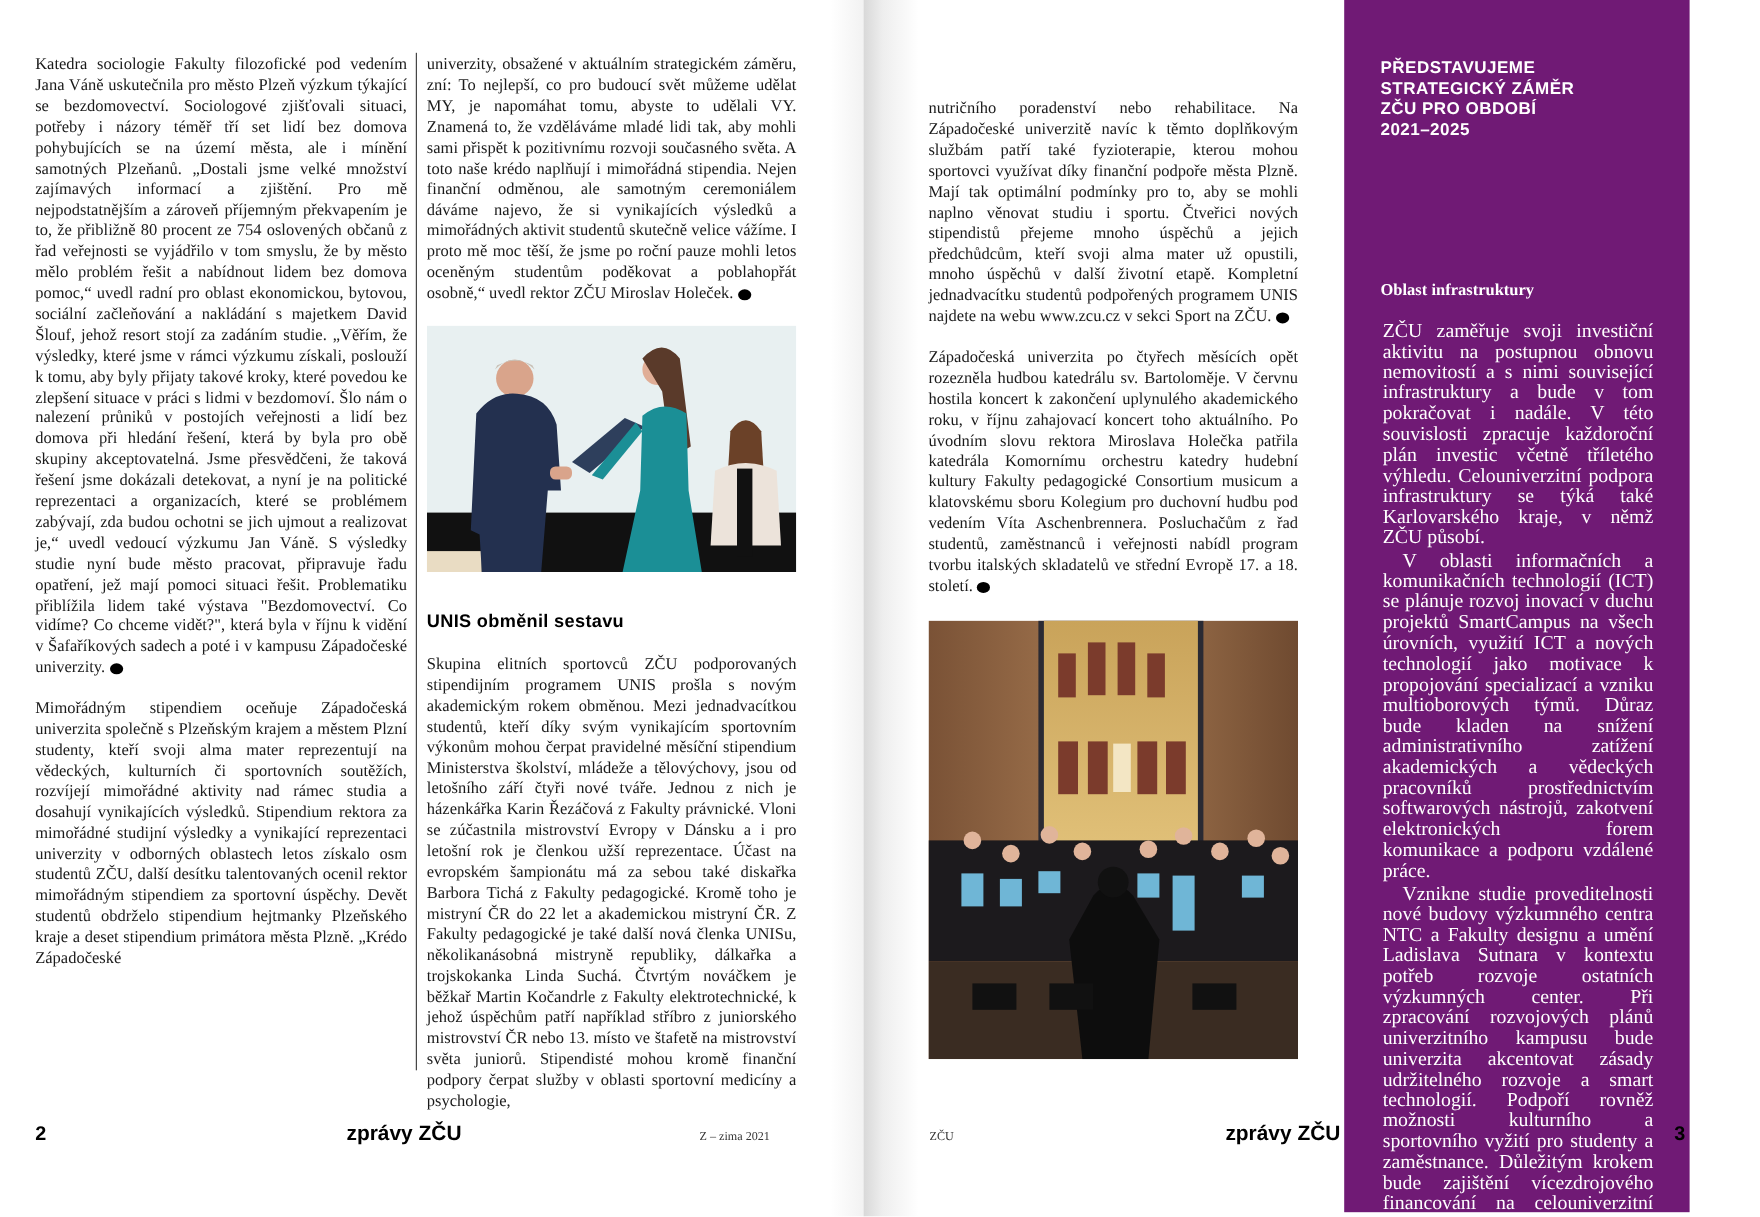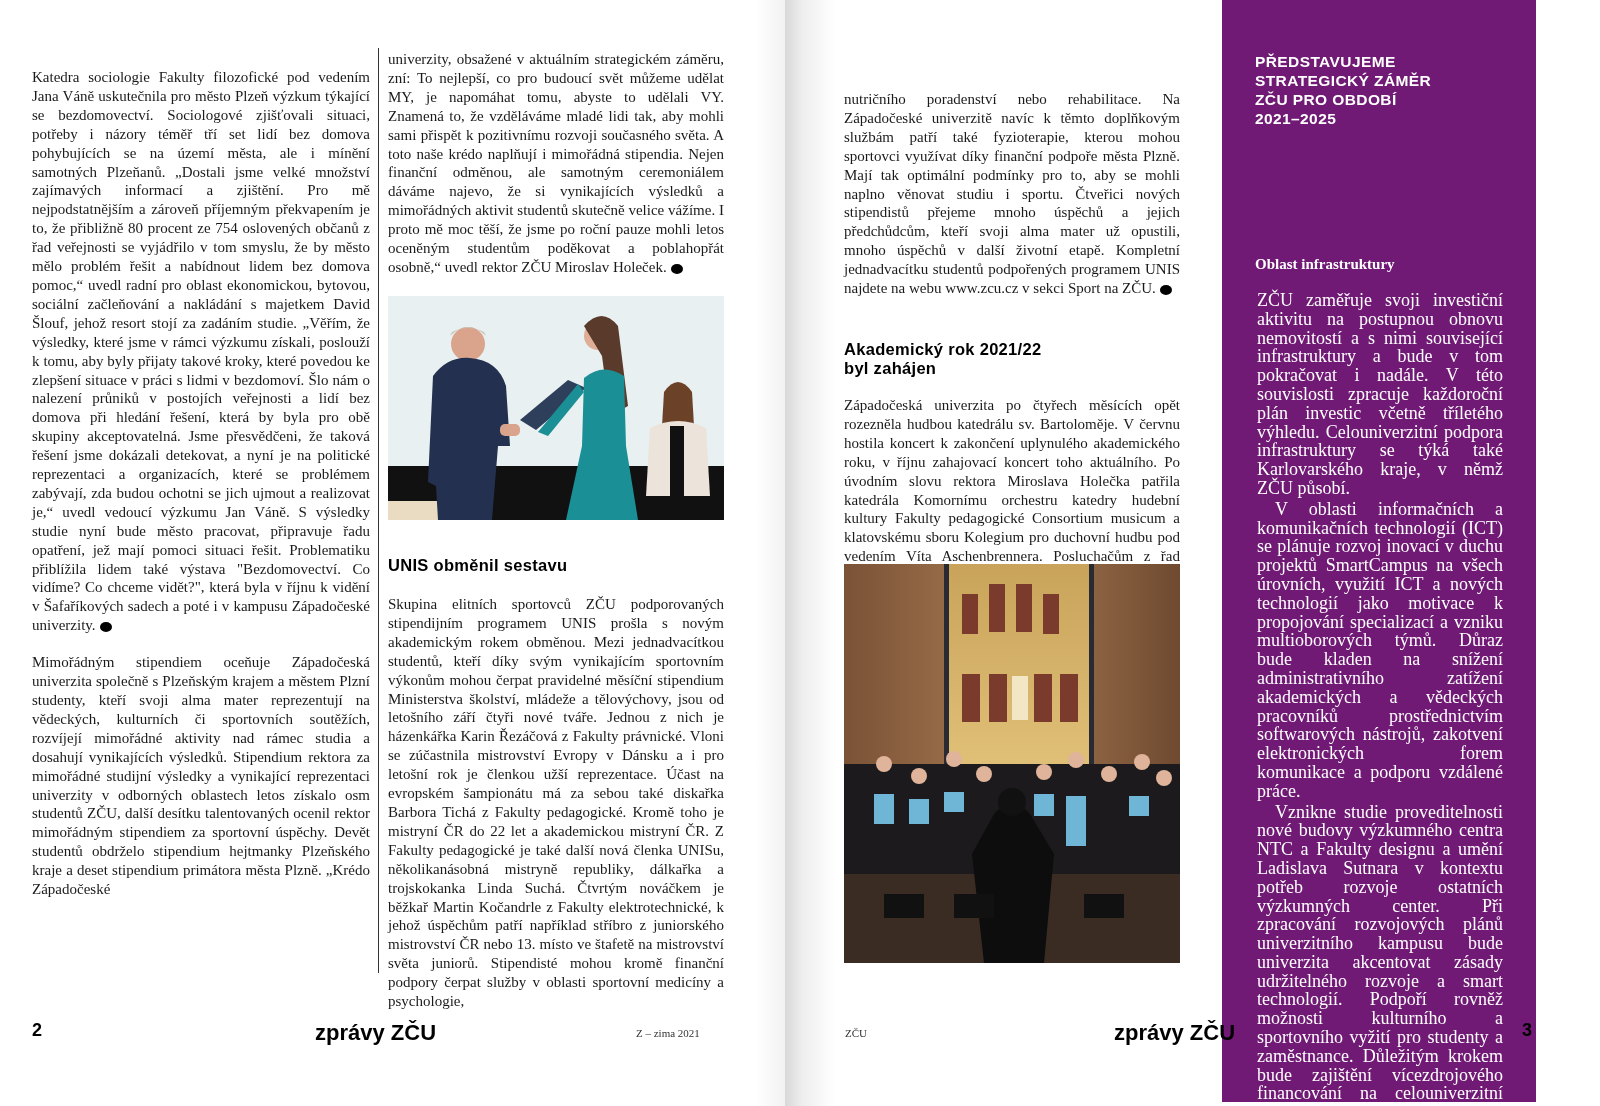--- a/index.html
+++ b/index.html
@@ -42,21 +42,21 @@
   }
   .photo { position: absolute; overflow: hidden; }
   .footer-num {
     position: absolute; top: 1020px;
     font-family: "Liberation Sans", "DejaVu Sans", sans-serif;
     font-weight: 700; font-size: 18px; color: #000;
   }
   .footer-title {
     position: absolute; top: 1020px;
     font-family: "Liberation Sans", "DejaVu Sans", sans-serif;
-    font-weight: 700; font-size: 22px; color: #000;
+    font-weight: 700; font-size: 19px; color: #000;
   }
   .footer-small {
     position: absolute; top: 1027px;
     font-family: Liberation Serif, serif;
     font-size: 11px; color: #333;
   }
   .black-panel {
     position: absolute; left: 1222px; top: 0; width: 314px; height: 1102px;
     background: #701a75;
   }
@@ -75,21 +75,21 @@
 </style>
 </head>
 <body>
 
 <div class="page page-left"></div>
 <div class="gutter-left-shadow"></div>
 <div class="page page-right"></div>
 <div class="gutter-shadow"></div>
 
 <div class="col" style="left:32px; top:50px; width:338px;">
-  <p class="body-text" style="margin-top:18px;">
+  <p class="body-text" style="">
     <span>Katedra sociologie Fakulty filozofické pod vedením Jana Váně uskutečnila pro město Plzeň výzkum týkající se bezdomovectví. Sociologové zjišťovali situaci, potřeby i názory téměř tří set lidí bez domova pohybujících se na území města, ale i mínění samotných Plzeňanů. „Dostali jsme velké množství zajímavých informací a zjištění. Pro mě nejpodstatnějším a zároveň příjemným překvapením je to, že přibližně 80 procent ze 754 oslovených občanů z řad veřejnosti se vyjádřilo v tom smyslu, že by město mělo problém řešit a nabídnout lidem bez domova pomoc,“ uvedl radní pro oblast ekonomickou, bytovou, sociální začleňování a nakládání s majetkem David Šlouf, jehož resort stojí za zadáním studie. „Věřím, že výsledky, které jsme v rámci výzkumu získali, poslouží k tomu, aby byly přijaty takové kroky, které povedou ke zlepšení situace v práci s lidmi v bezdomoví. Šlo nám o nalezení průniků v postojích veřejnosti a lidí bez domova při hledání řešení, která by byla pro obě skupiny akceptovatelná. Jsme přesvědčeni, že taková řešení jsme dokázali detekovat, a nyní je na politické reprezentaci a organizacích, které se problémem zabývají, zda budou ochotni se jich ujmout a realizovat je,“ uvedl vedoucí výzkumu Jan Váně. S výsledky studie nyní bude město pracovat, připravuje řadu opatření, jež mají pomoci situaci řešit. Problematiku přiblížila lidem také výstava "Bezdomovectví. Co vidíme? Co chceme vidět?", která byla v říjnu k vidění v Šafaříkových sadech a poté i v kampusu Západočeské univerzity.</span><span class="bullet"></span>
   </p>
 
   <p class="body-text" style="margin-top:18px;">Mimořádným stipendiem oceňuje Západočeská univerzita společně s Plzeňským krajem a městem Plzní studenty, kteří svoji alma mater reprezentují na vědeckých, kulturních či sportovních soutěžích, rozvíjejí mimořádné aktivity nad rámec studia a dosahují vynikajících výsledků. Stipendium rektora za mimořádné studijní výsledky a vynikající reprezentaci univerzity v odborných oblastech letos získalo osm studentů ZČU, další desítku talentovaných ocenil rektor mimořádným stipendiem za sportovní úspěchy. Devět studentů obdrželo stipendium hejtmanky Plzeňského kraje a deset stipendium primátora města Plzně. „Krédo Západočeské</p>
 </div>
 
 <div class="divider"></div>
 
 <div class="col" style="left:388px; top:50px; width:336px;">
   <p class="body-text">
@@ -129,24 +129,20 @@
 </div>
 
 <div class="footer-num" style="left:32px;">2</div>
 <div class="footer-title" style="left:315px;">zprávy ZČU</div>
 <div class="footer-small" style="left:636px;">Z – zima 2021</div>
 
 <div class="col" style="left:844px; top:50px; width:336px;margin-top:40px;">
   <p class="body-text">
     <span>nutričního poradenství nebo rehabilitace. Na Západočeské univerzitě navíc k těmto doplňkovým službám patří také fyzioterapie, kterou mohou sportovci využívat díky finanční podpoře města Plzně. Mají tak optimální podmínky pro to, aby se mohli naplno věnovat studiu i sportu. Čtveřici nových stipendistů přejeme mnoho úspěchů a jejich předchůdcům, kteří svoji alma mater už opustili, mnoho úspěchů v další životní etapě. Kompletní jednadvacítku studentů podpořených programem UNIS najdete na webu www.zcu.cz v sekci Sport na ZČU.</span><span class="bullet"></span>
   </p>
-  <h2 class="headline" style="margin-top:42px;">
-    <span>Akademický rok 2021/22</span><br>
-    <span>byl zahájen</span>
-  </h2>
   <p class="body-text" style="margin-top:18px;">
     <span>Západočeská univerzita po čtyřech měsících opět rozezněla hudbou katedrálu sv. Bartoloměje. V červnu hostila koncert k zakončení uplynulého akademického roku, v říjnu zahajovací koncert toho aktuálního. Po úvodním slovu rektora Miroslava Holečka patřila katedrála Komornímu orchestru katedry hudební kultury Fakulty pedagogické Consortium musicum a klatovskému sboru Kolegium pro duchovní hudbu pod vedením Víta Aschenbrennera. Posluchačům z řad studentů, zaměstnanců i veřejnosti nabídl program tvorbu italských skladatelů ve střední Evropě 17. a 18. století.</span><span class="bullet"></span>
   </p>
 </div>
 
 <div class="photo" style="left:844px; top:564px; width:336px; height:399px;">
   <svg width="336" height="399" viewBox="0 0 336 399">
     <defs>
       <linearGradient id="wall" x1="0" y1="0" x2="1" y2="0">
         <stop offset="0" stop-color="#7a5236"></stop>

